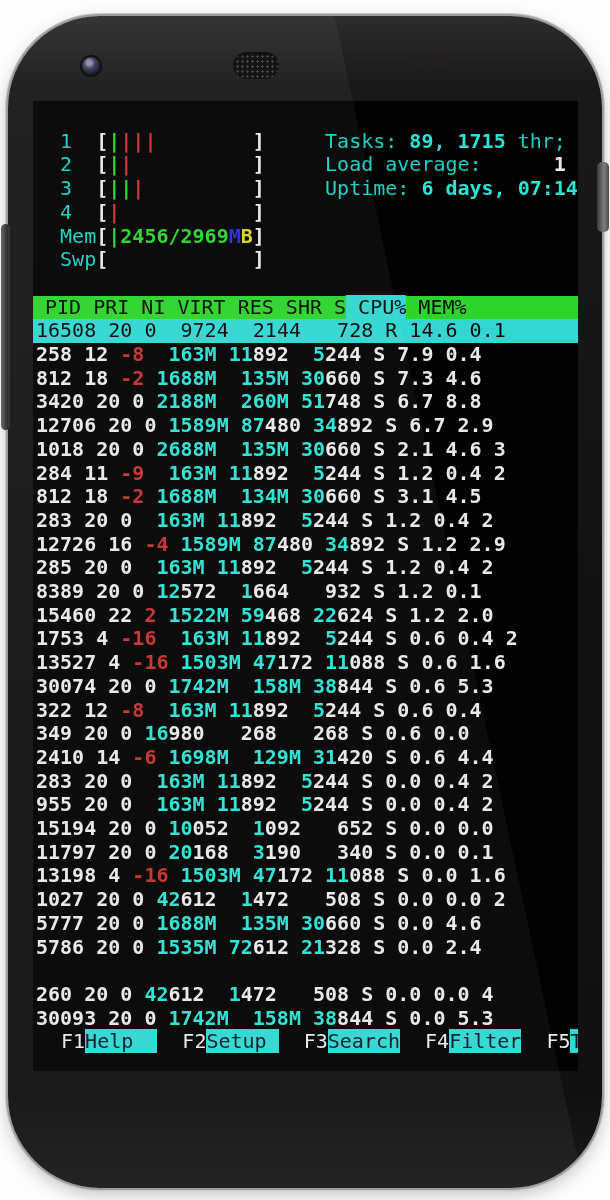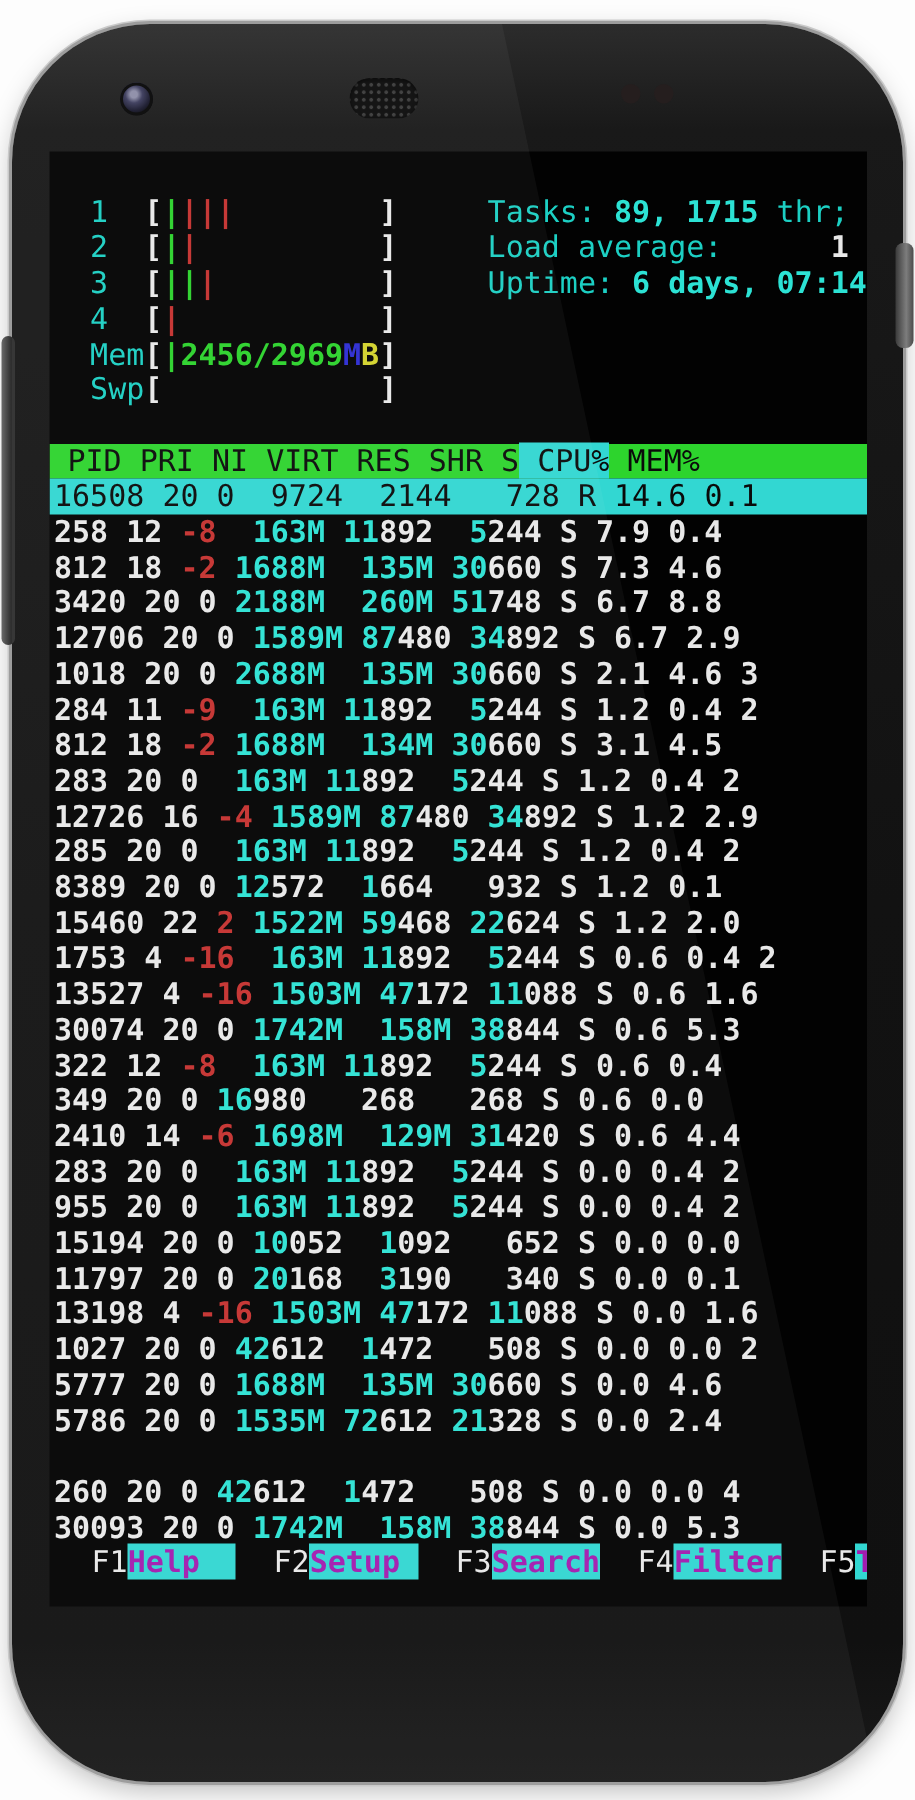--- a/index.html
+++ b/index.html
@@ -40,21 +40,21 @@
   .w  {color:#e8e8e8;font-weight:bold;}
   .wn {color:#e8e8e8;margin-left:25px;}
   .r  {color:#c5312f;font-weight:bold;}
   .g  {color:#2bd32b;font-weight:bold;}
   .bl {color:#2b2bd3;font-weight:bold;}
   .y  {color:#d3d32b;font-weight:bold;}
   .k  {color:#0a0a0a;}
   .hdr-line{background:#2dd42d;}
   .sel-line{background:#32d7d2;}
   .sortbg{background:#32d7d2;}
-  .flabel{background:#32d7d2;color:#a21caf;font-weight:bold;}
+  .flabel{background:#32d7d2;color:#0f172a;}
 </style>
 </head>
 <body>
 
 <div class="stage">
   <div class="phone"></div>
   <div class="vol-btn"></div>
   <div class="pwr-btn"></div>
   <div class="camera"></div>
   <div class="speaker"></div>

